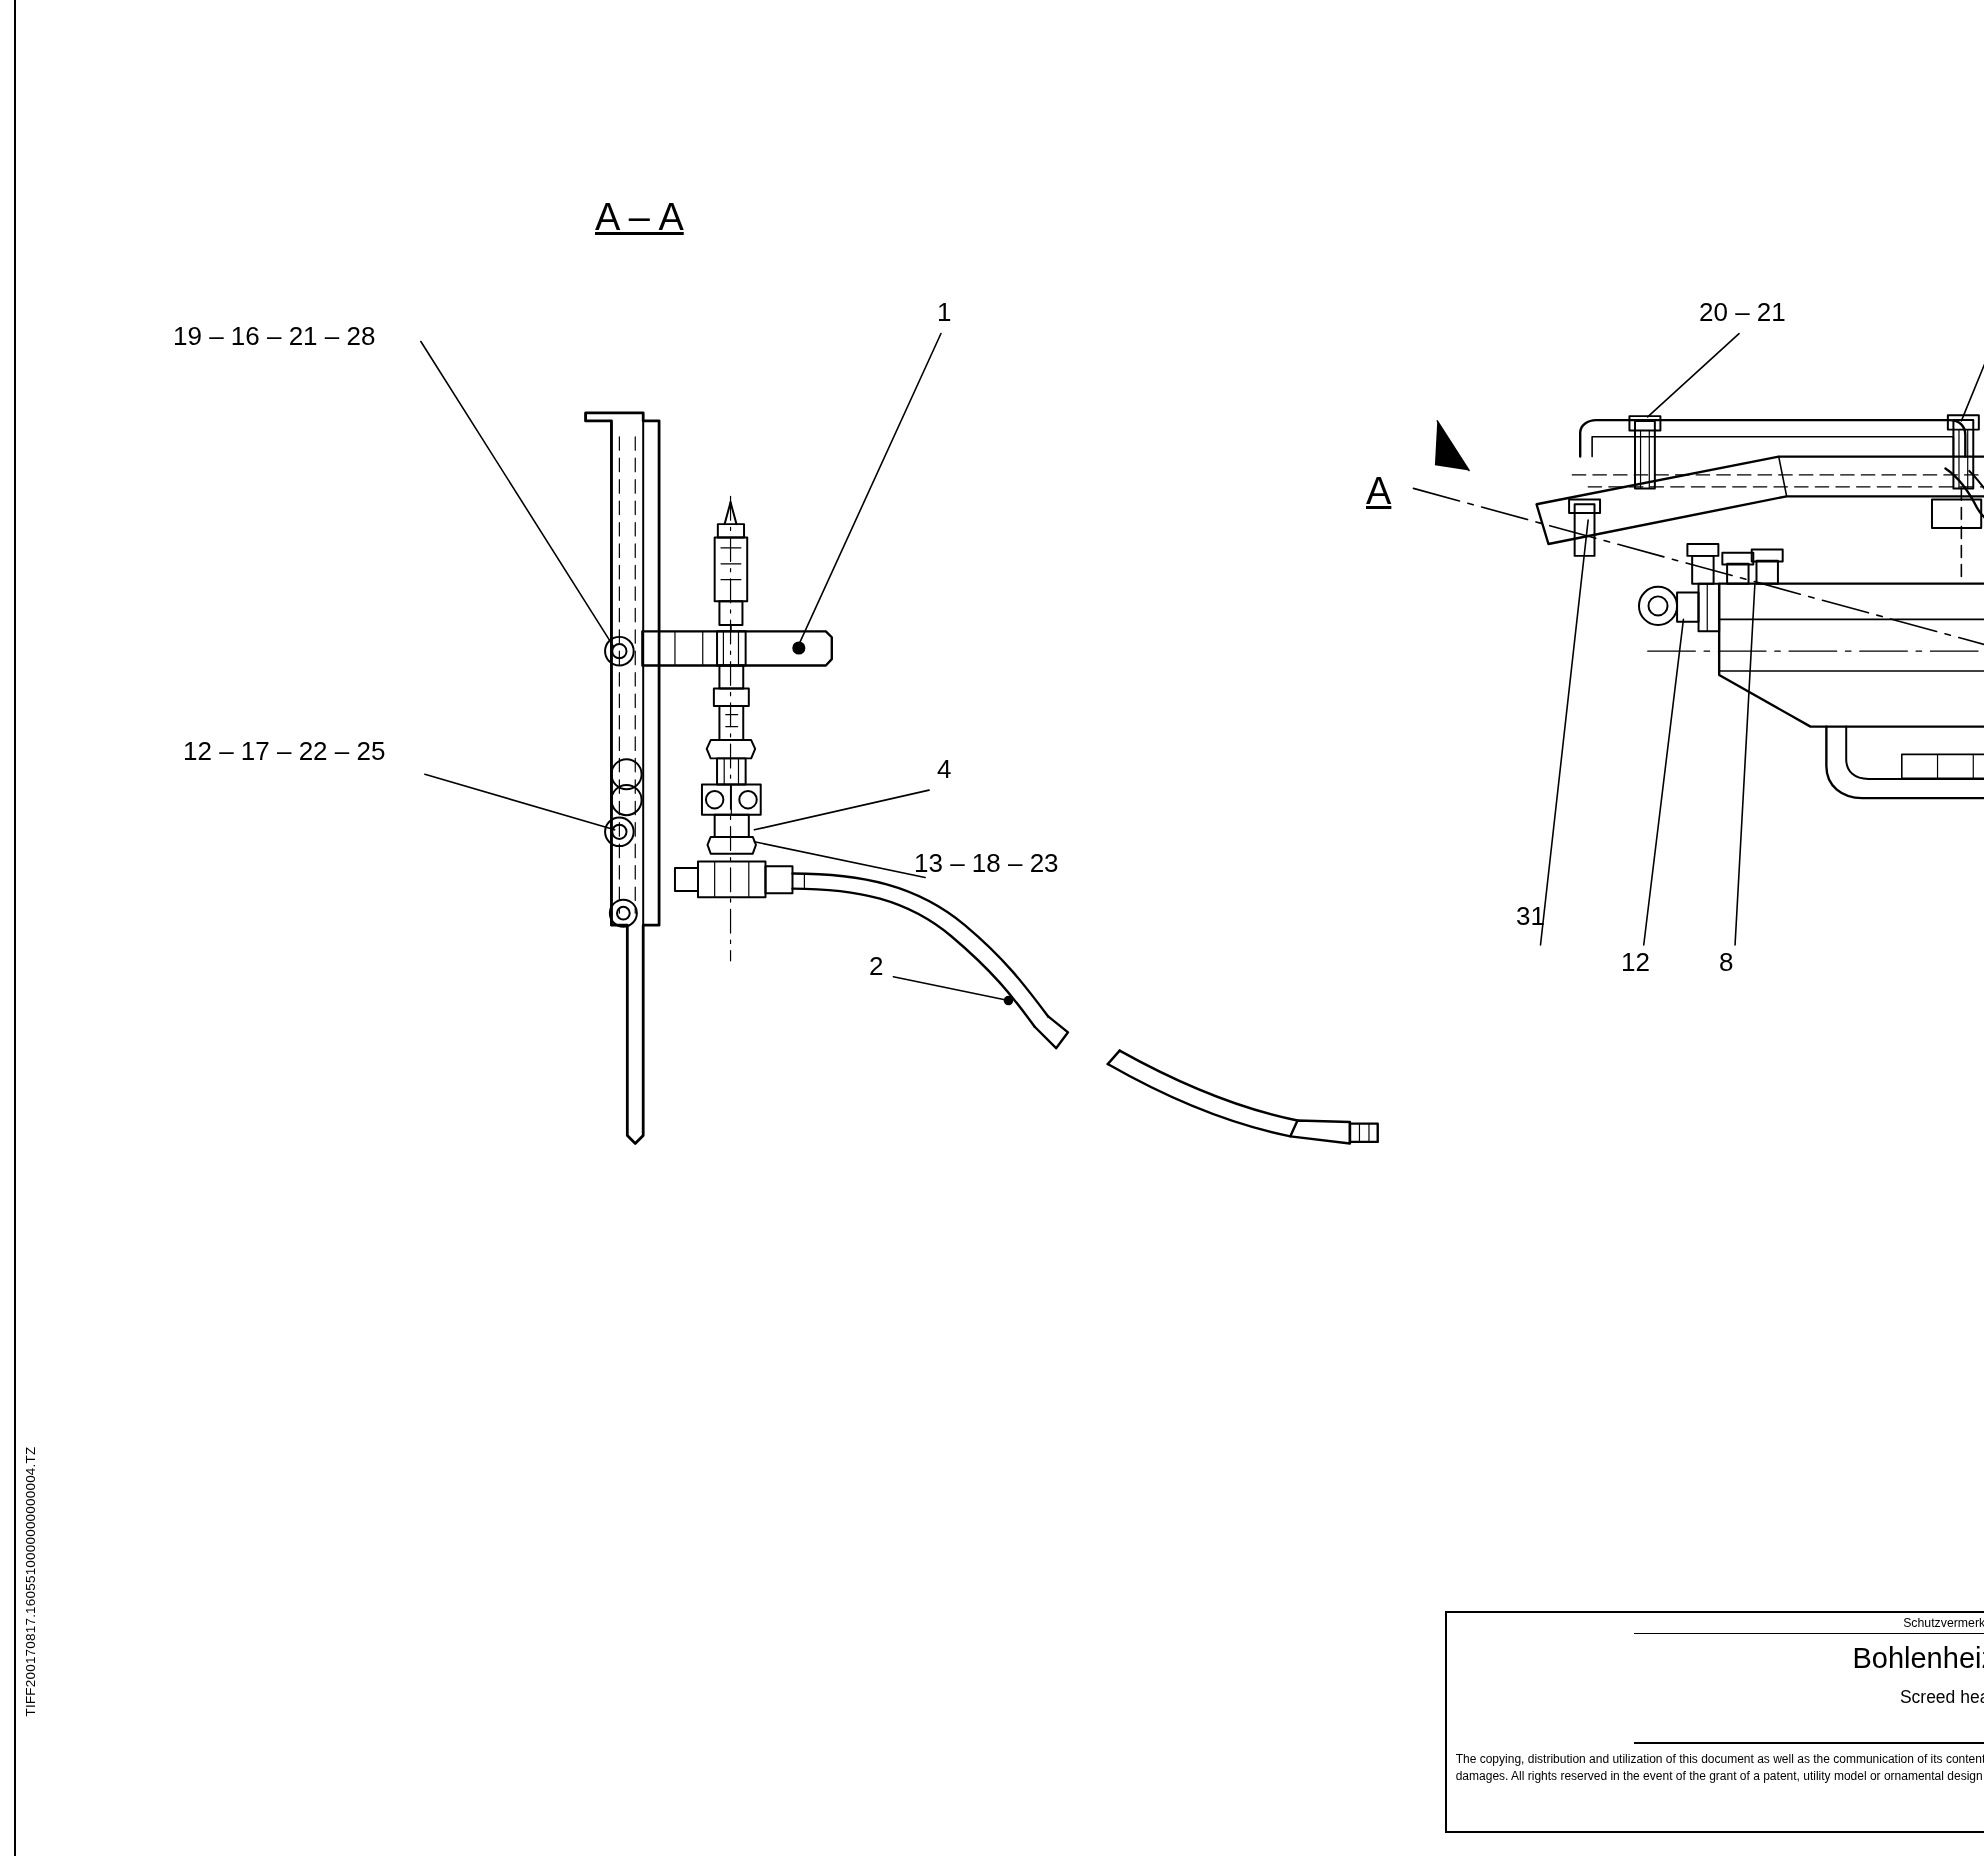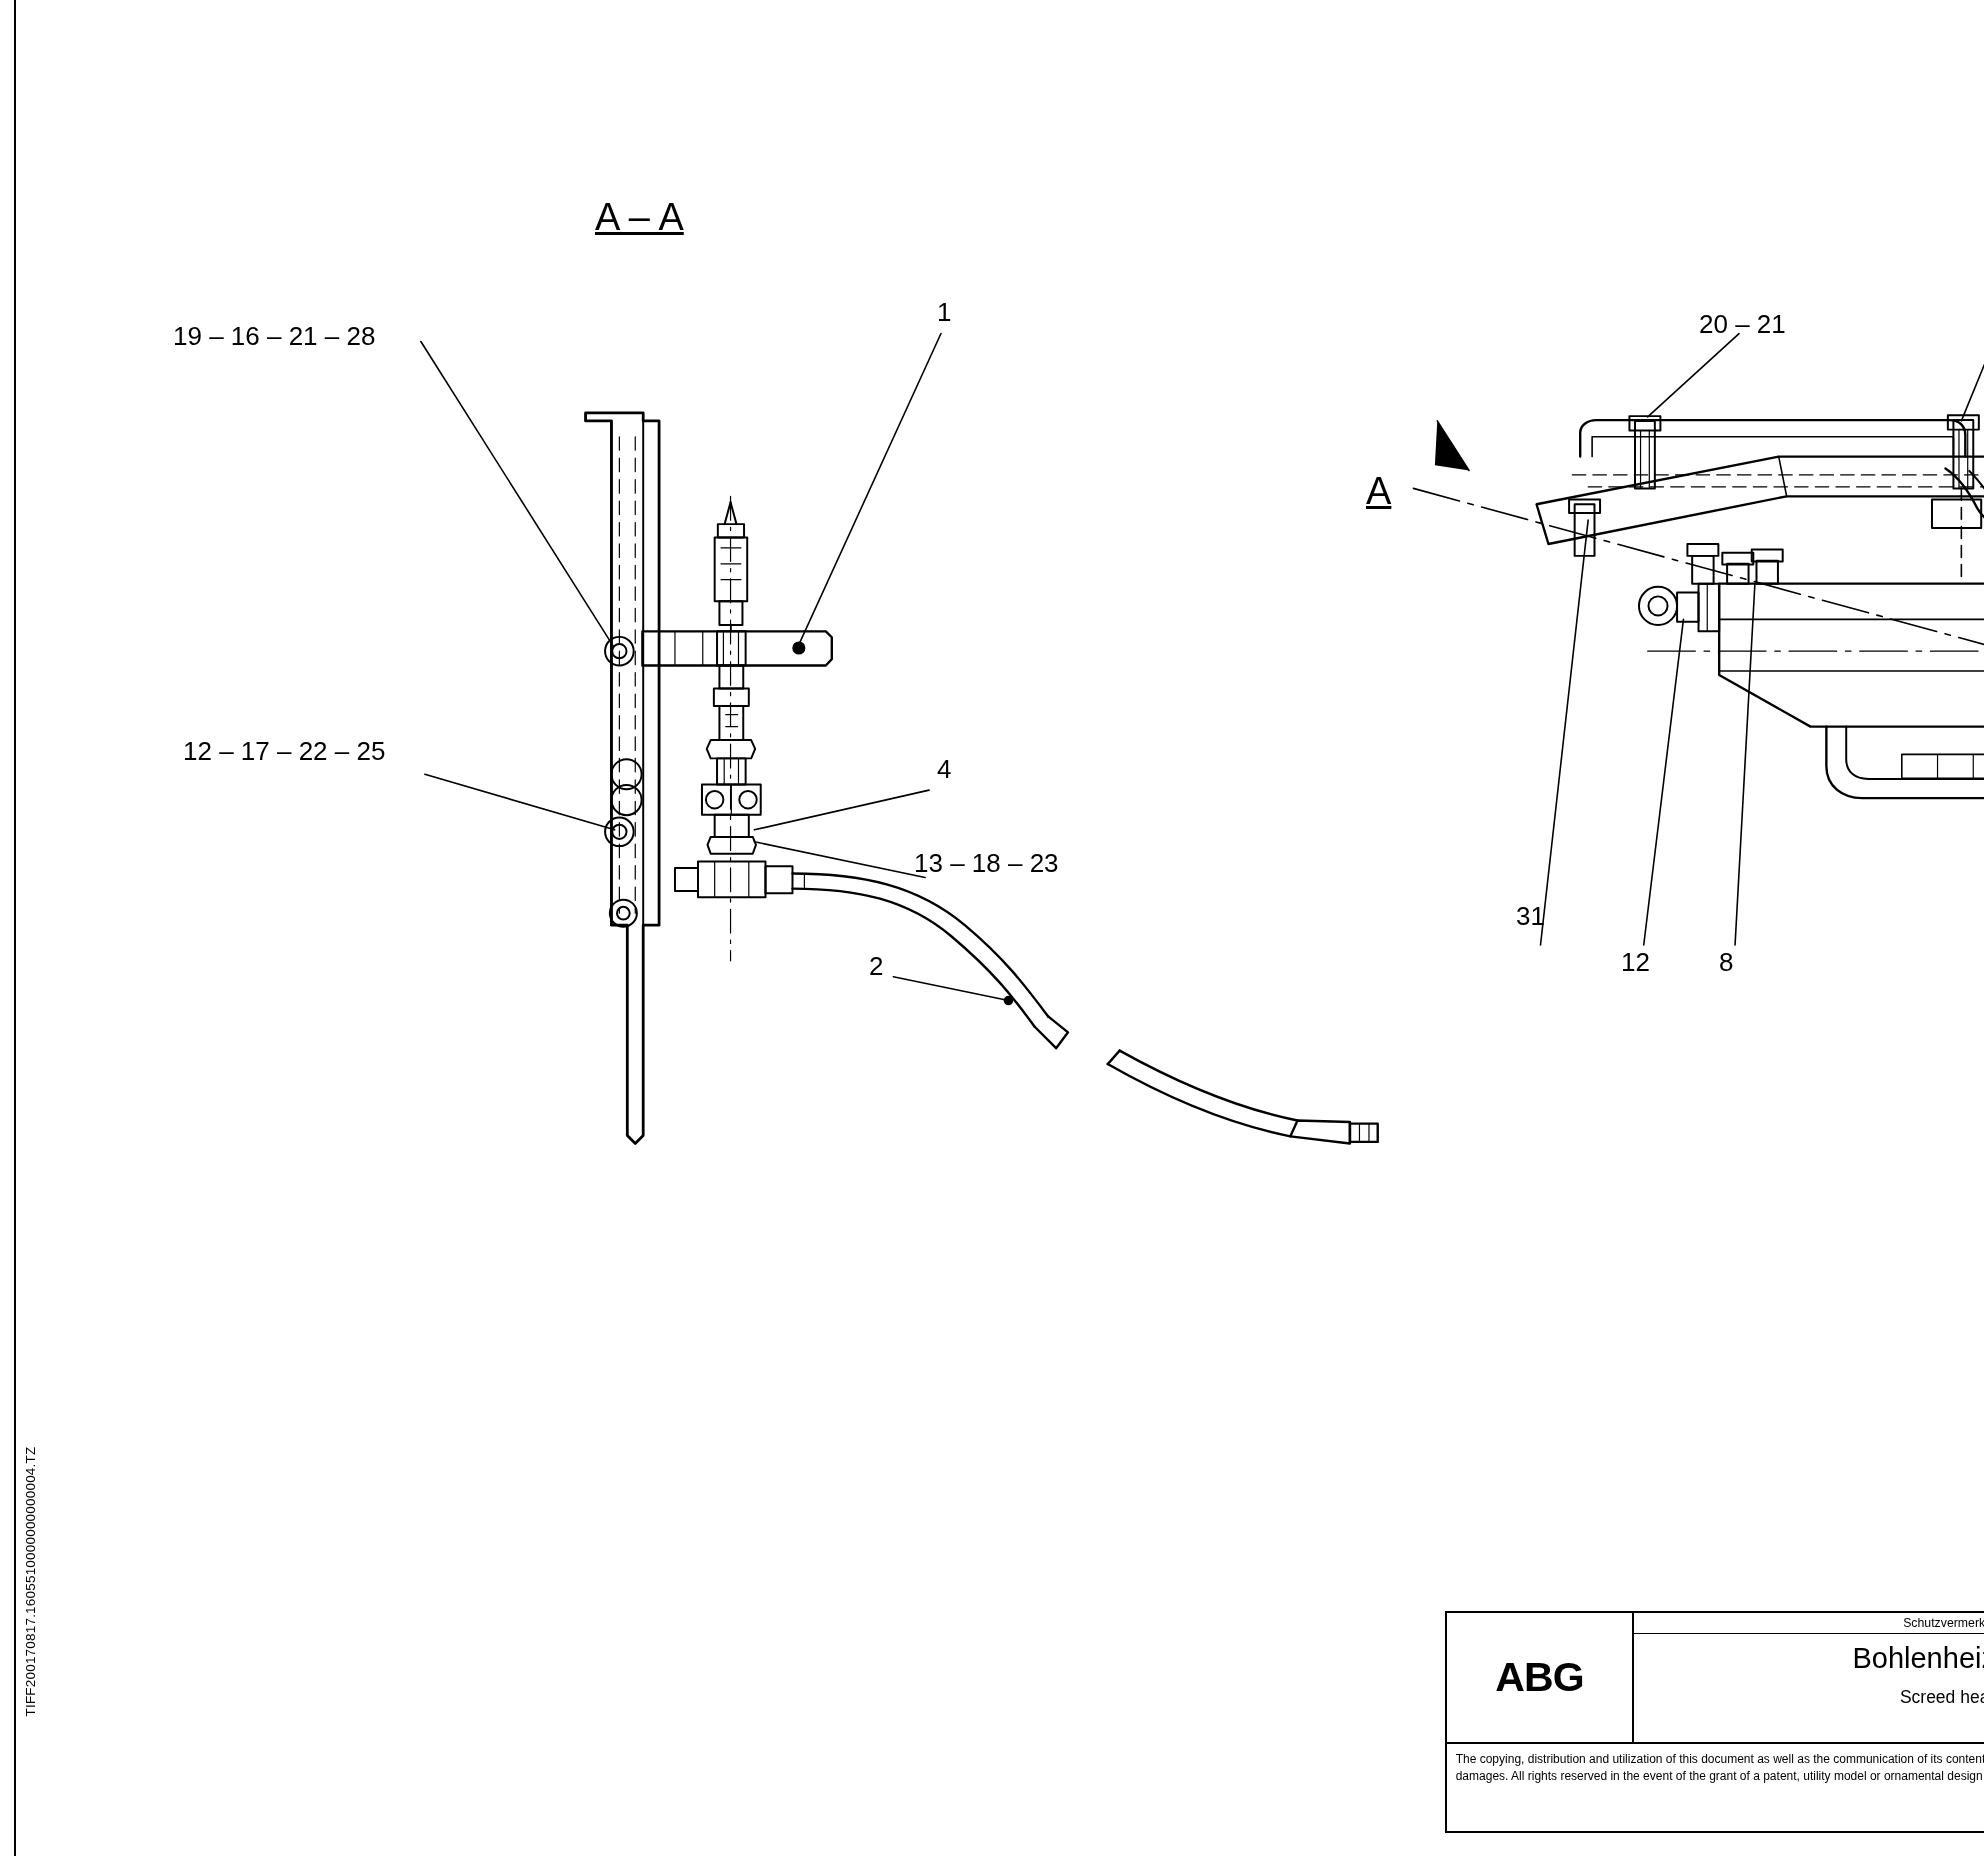--- a/index.html
+++ b/index.html
@@ -354,32 +354,29 @@
 
   <div class="lbl lbl-big" style="left:595px; top:198px;">A – A</div>
 
   <div class="lbl lbl-item" style="left:173px; top:323px;">19 – 16 – 21 – 28</div>
   <div class="lbl lbl-item" style="left:937px; top:299px;">1</div>
   <div class="lbl lbl-item" style="left:159px; top:738px;margin-left:24px;">12 – 17 – 22 – 25</div>
   <div class="lbl lbl-item" style="left:937px; top:756px;">4</div>
   <div class="lbl lbl-item" style="left:914px; top:850px;">13 – 18 – 23</div>
   <div class="lbl lbl-item" style="left:869px; top:953px;">2</div>
 
-  <div class="lbl lbl-item" style="left:1699px; top:299px;margin-top:12px;">20 – 21</div>
+  <div class="lbl lbl-item" style="left:1699px; top:299px;">20 – 21</div>
 
   <div class="lbl lbl-item" style="left:1516px; top:903px;">31</div>
   <div class="lbl lbl-item" style="left:1621px; top:949px;">12</div>
   <div class="lbl lbl-item" style="left:1719px; top:949px;">8</div>
 
   <div class="lbl lbl-big" style="left:1366px; top:472px;">A</div>
 
   <div id="title-block">
-    <div id="tb-logo-cell">
-      <div id="tb-logo">ABG</div>
-    </div>
     <div id="tb-mid-cell">
       <div id="tb-note">Schutzvermerk ISO 16016 beachten.</div>
       <div id="tb-title-de">Bohlenheiz.-CE 500 LH</div>
       <div id="tb-title-en">Screed heating CE 500 LH</div>
     </div>
 
     <div id="tb-legal-cell">
       <div id="tb-legal">The copying, distribution and utilization of this document as well as the communication of its contents to others without expressed authorization is prohibited. Offenders will be held liable for payment of damages. All rights reserved in the event of the grant of a patent, utility model or ornamental design registration.</div>
     </div>
   </div>

